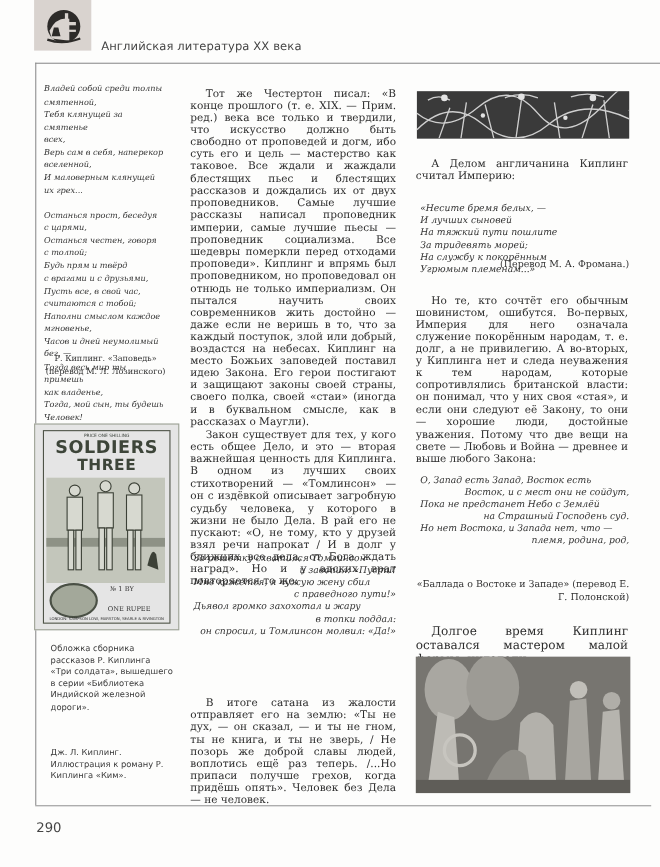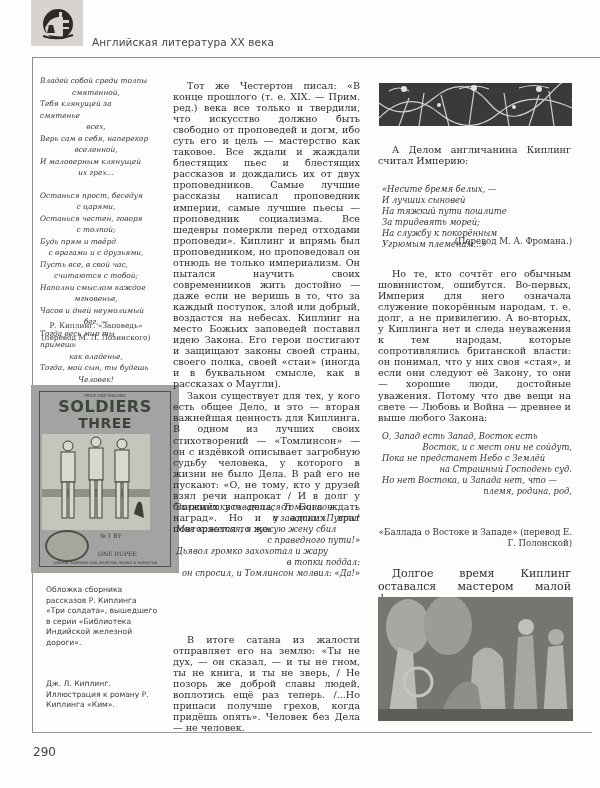--- a/index.html
+++ b/index.html
@@ -27,31 +27,31 @@
     font-size: 12px; color: #444;
   }
 
   
   .epigraph {
     left: 40px; top: 75px; width: 112px;
     font-family: "DejaVu Serif", "Liberation Serif", serif;
     font-style: italic; font-size: 7.4px; line-height: 11.5px; color: #333;
   }
   .epigraph .ln { display: block; }
-  .epigraph .r { text-align: center; }
+  .epigraph .r { text-align: left; }
   .epigraph .gap { height: 11px; }
   .epigraph-credit {
     left: 40px; top: 320px; width: 112px; text-align: center;
     font-size: 7.4px; line-height: 11.5px; color: #333;
   }
 
   
   .cover {
-    left: 31px; top: 385px; width: 148px; height: 188px;
-    background: #a3a3a3; border: 1px solid #9ea396; box-sizing: border-box;
+    left: 31px; top: 385px; width: 132px; height: 188px;
+    background: #e5e5e5; border: 1px solid #9ea396; box-sizing: border-box;
     overflow: hidden;
   }
   .cover-inner { position: absolute; left: 7px; top: 5px; right: 7px; bottom: 5px; border: 1px solid #4e5347; }
   .cover-small { position: absolute; left: 0; right: 0; top: 1px; text-align: center; font-family: "DejaVu Sans", sans-serif; font-size: 4px; color: #39403a; }
   .cover-title {
     position: absolute; left: 0; right: 0; top: 7px; text-align: center;
     font-family: "DejaVu Sans", "Liberation Sans", sans-serif; font-weight: bold;
     font-size: 16px; line-height: 16px; color: #3d4539; letter-spacing: 0.5px;
   }
   .cover-title2 { top: 23px; font-size: 14px; }

